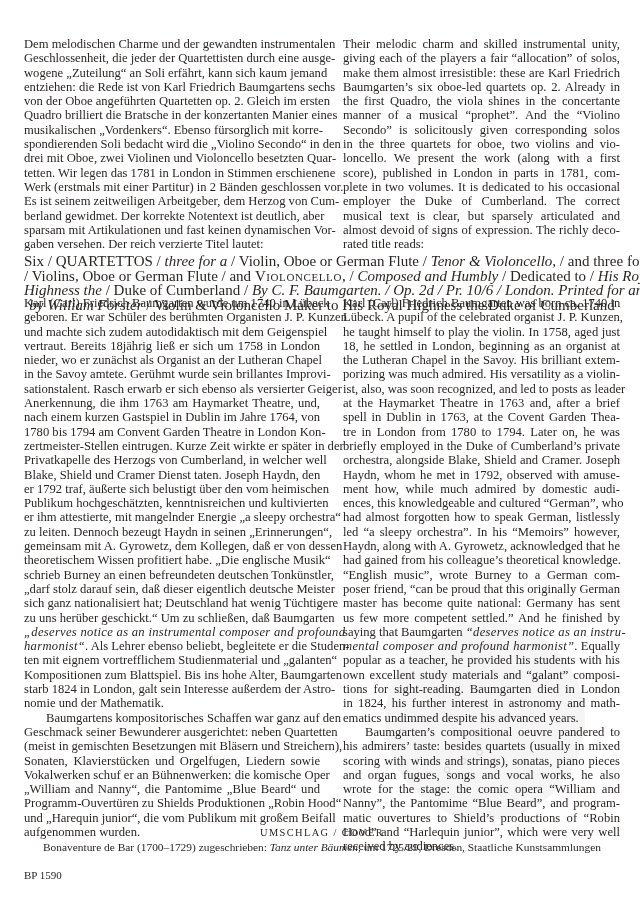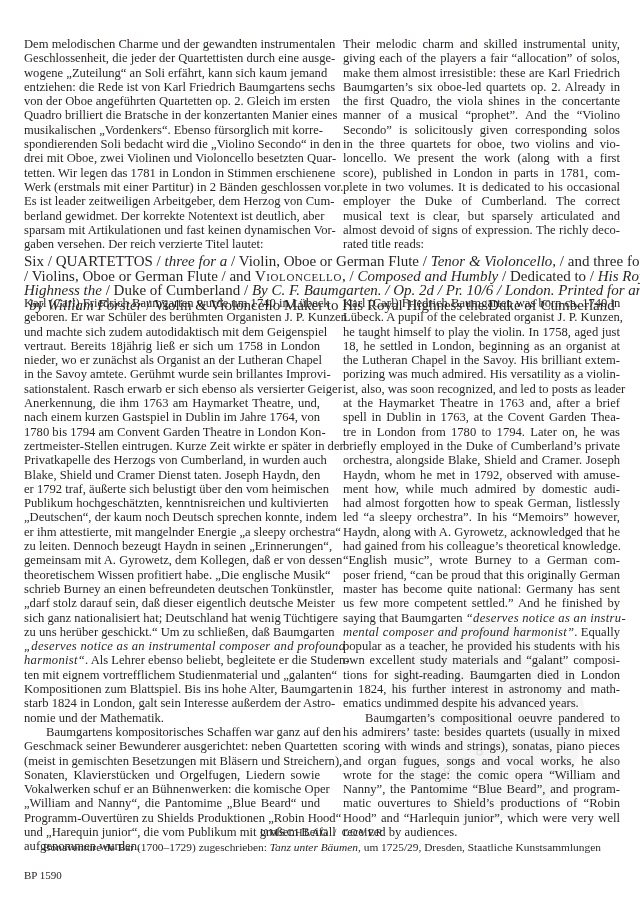--- a/index.html
+++ b/index.html
@@ -56,21 +56,21 @@
     <span class="line">Geschlossenheit, die jeder der Quartettisten durch eine ausge-</span>
     <span class="line">wogene „Zuteilung“ an Soli erfährt, kann sich kaum jemand</span>
     <span class="line">entziehen: die Rede ist von Karl Friedrich Baumgartens sechs</span>
     <span class="line">von der Oboe angeführten Quartetten op. 2. Gleich im ersten</span>
     <span class="line">Quadro brilliert die Bratsche in der konzertanten Manier eines</span>
     <span class="line">musikalischen „Vordenkers“. Ebenso fürsorglich mit korre-</span>
     <span class="line">spondierenden Soli bedacht wird die „Violino Secondo“ in den</span>
     <span class="line">drei mit Oboe, zwei Violinen und Violoncello besetzten Quar-</span>
     <span class="line">tetten. Wir legen das 1781 in London in Stimmen erschienene</span>
     <span class="line">Werk (erstmals mit einer Partitur) in 2 Bänden geschlossen vor.</span>
-    <span class="line">Es ist leader zeitweiligen Arbeitgeber, dem Herzog von Cum-</span>
+    <span class="line">Es ist seinem zeitweiligen Arbeitgeber, dem Herzog von Cum-</span>
     <span class="line">berland gewidmet. Der korrekte Notentext ist deutlich, aber</span>
     <span class="line">sparsam mit Artikulationen und fast keinen dynamischen Vor-</span>
     <span class="line last">gaben versehen. Der reich verzierte Titel lautet:</span>
   </div>
 
 <div class="col en-top" id="en-top">
     <span class="line">Their melodic charm and skilled instrumental unity,</span>
     <span class="line">giving each of the players a fair “allocation” of solos,</span>
     <span class="line">make them almost irresistible: these are Karl Friedrich</span>
     <span class="line">Baumgarten’s six oboe-led quartets op. 2. Already in</span>
@@ -99,25 +99,24 @@
     <span class="line">geboren. Er war Schüler des berühmten Organisten J. P. Kunzen</span>
     <span class="line">und machte sich zudem autodidaktisch mit dem Geigenspiel</span>
     <span class="line">vertraut. Bereits 18jährig ließ er sich um 1758 in London</span>
     <span class="line">nieder, wo er zunächst als Organist an der Lutheran Chapel</span>
     <span class="line">in the Savoy amtete. Gerühmt wurde sein brillantes Improvi-</span>
     <span class="line">sationstalent. Rasch erwarb er sich ebenso als versierter Geiger</span>
     <span class="line">Anerkennung, die ihm 1763 am Haymarket Theatre, und,</span>
     <span class="line">nach einem kurzen Gastspiel in Dublin im Jahre 1764, von</span>
     <span class="line">1780 bis 1794 am Convent Garden Theatre in London Kon-</span>
     <span class="line">zertmeister-Stellen eintrugen. Kurze Zeit wirkte er später in der</span>
-    <span class="line">Privatkapelle des Herzogs von Cumberland, in wurden auch</span>
+    <span class="line">Privatkapelle des Herzogs von Cumberland, in welcher well</span>
     <span class="line">Blake, Shield und Cramer Dienst taten. Joseph Haydn, den</span>
     <span class="line">er 1792 traf, äußerte sich belustigt über den vom heimischen</span>
     <span class="line">Publikum hochgeschätzten, kenntnisreichen und kultivierten</span>
-    <span class="line">„Deutschen“, der kaum noch Deutsch sprechen konnte, indem</span>
     <span class="line">er ihm attestierte, mit mangelnder Energie „a sleepy orchestra“</span>
     <span class="line">zu leiten. Dennoch bezeugt Haydn in seinen „Erinnerungen“,</span>
     <span class="line">gemeinsam mit A. Gyrowetz, dem Kollegen, daß er von dessen</span>
     <span class="line">theoretischem Wissen profitiert habe. „Die englische Musik“</span>
     <span class="line">schrieb Burney an einen befreundeten deutschen Tonkünstler,</span>
     <span class="line">„darf stolz darauf sein, daß dieser eigentlich deutsche Meister</span>
     <span class="line">sich ganz nationalisiert hat; Deutschland hat wenig Tüchtigere</span>
     <span class="line">zu uns herüber geschickt.“ Um zu schließen, daß Baumgarten</span>
     <span class="line"><i class="q">„deserves notice as an instrumental composer and profound</i></span>
     <span class="line"><i class="q">harmonist“</i><span>. Als Lehrer ebenso beliebt, begleitete er die Studen-</span></span>
@@ -144,20 +143,21 @@
     <span class="line">the Lutheran Chapel in the Savoy. His brilliant extem-</span>
     <span class="line">porizing was much admired. His versatility as a violin-</span>
     <span class="line">ist, also, was soon recognized, and led to posts as leader</span>
     <span class="line">at the Haymarket Theatre in 1763 and, after a brief</span>
     <span class="line">spell in Dublin in 1763, at the Covent Garden Thea-</span>
     <span class="line">tre in London from 1780 to 1794. Later on, he was</span>
     <span class="line">briefly employed in the Duke of Cumberland’s private</span>
     <span class="line">orchestra, alongside Blake, Shield and Cramer.  Joseph</span>
     <span class="line">Haydn, whom he met in 1792, observed with amuse-</span>
     <span class="line">ment how, while much admired by domestic audi-</span>
+    <span class="line">ences, this knowledgeable and cultured “German”, who</span>
     <span class="line">had almost forgotten how to speak German, listlessly</span>
     <span class="line">led “a sleepy orchestra”. In his “Memoirs” however,</span>
     <span class="line">Haydn, along with A. Gyrowetz, acknowledged that he</span>
     <span class="line">had gained from his colleague’s theoretical knowledge.</span>
     <span class="line">“English music”, wrote Burney to a German com-</span>
     <span class="line">poser friend, “can be proud that this originally German</span>
     <span class="line">master has become quite national: Germany has sent</span>
     <span class="line">us few more competent settled.” And he finished by</span>
     <span class="line"><span>saying that Baumgarten </span><i class="q">“deserves notice as an instru-</i></span>
     <span class="line"><i class="q">mental composer and profound harmonist”</i><span>. Equally</span></span>

